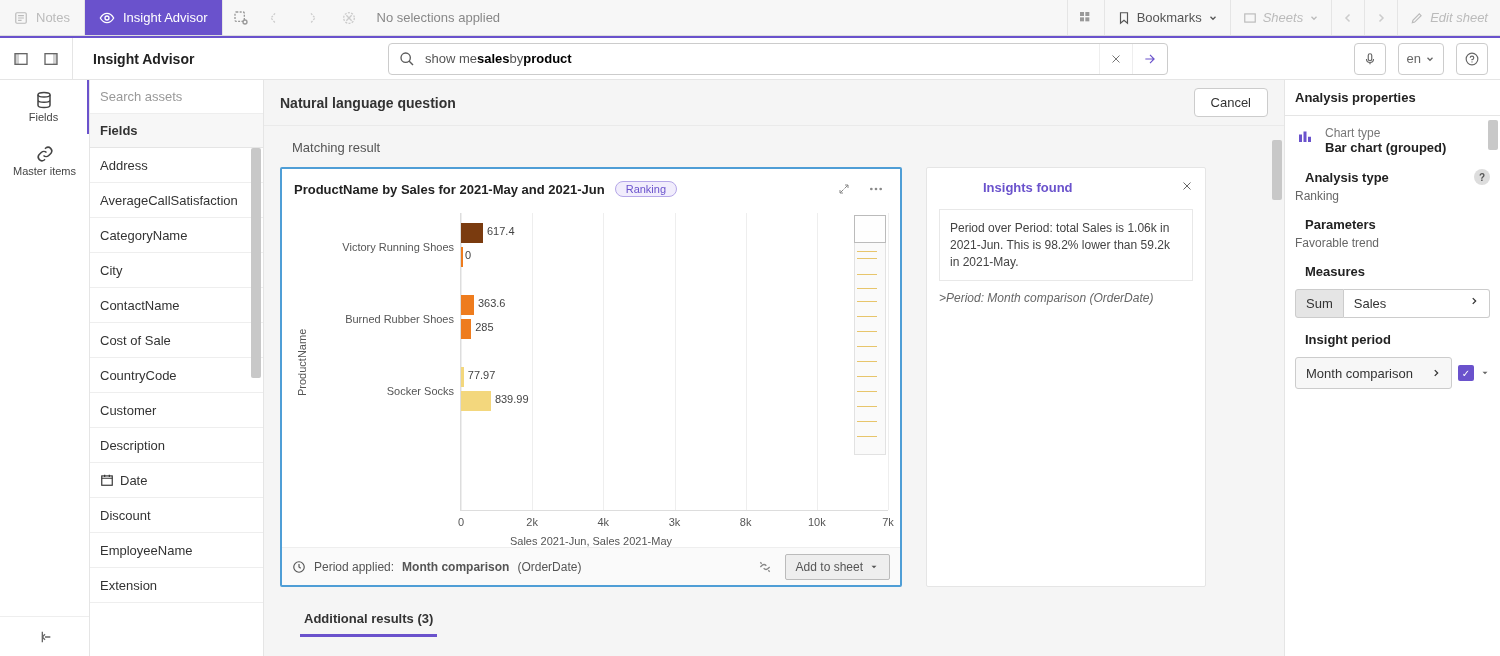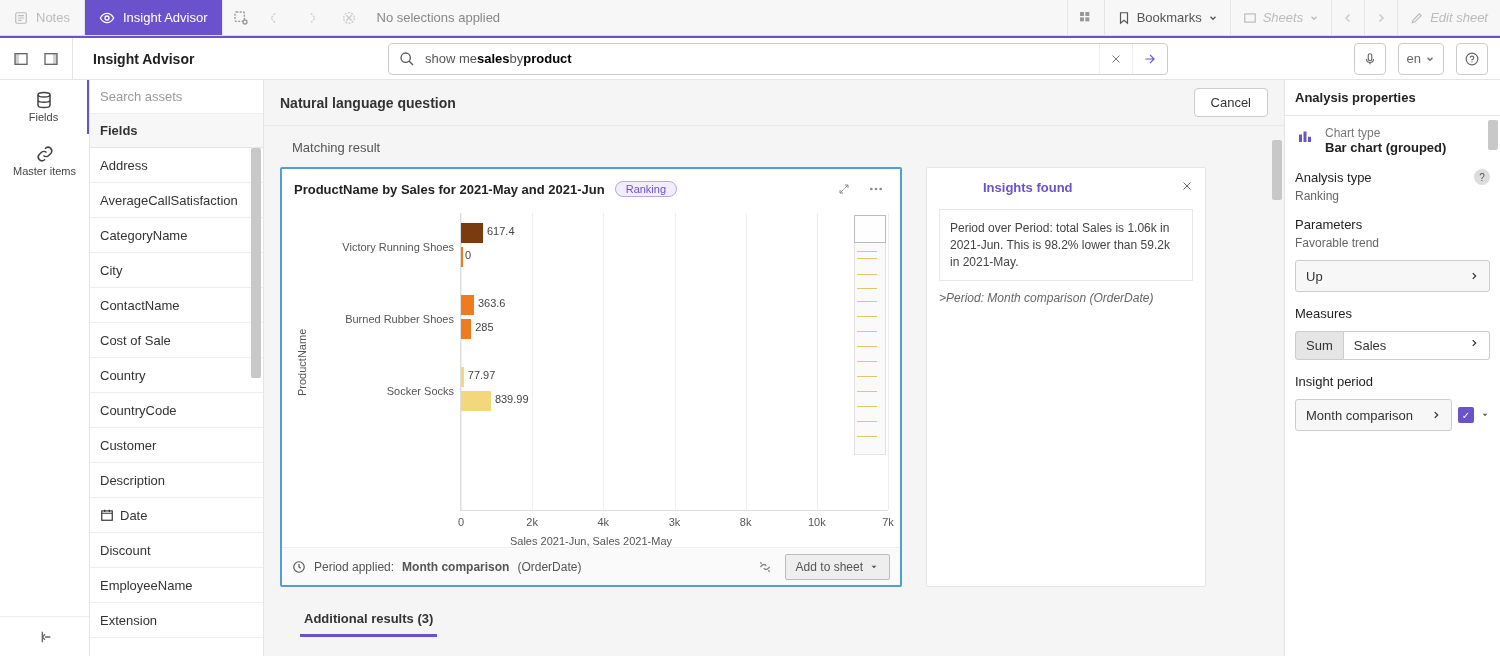--- a/index.html
+++ b/index.html
@@ -88,21 +88,21 @@
 .addl-tabbtn { display: inline-block; padding: 8px 4px; font-weight: 600; font-size: 13px; color: #333; border-bottom: 3px solid #6a52cc; cursor: pointer; }
 
 .props-panel { width: 216px; border-left: 1px solid #e5e5e5; background: #fff; display: flex; flex-direction: column; position: relative; }
 .props-head { padding: 10px 10px; font-weight: 600; font-size: 13px; color: #222; border-bottom: 1px solid #e5e5e5; }
 .props-body { padding: 10px 10px; overflow: auto; flex: 1; }
 .prop-row { display: flex; gap: 10px; margin-bottom: 10px; }
 .prop-icon { width: 20px; height: 20px; color: #6a52cc; display: flex; align-items: center; justify-content: center; }
 .prop-text { font-size: 12px; color: #777; }
 .prop-text b { display: block; color: #222; font-size: 13px; font-weight: 600; }
 .prop-section { margin-top: 14px; }
-.prop-label { font-weight: 400; font-size: 13px; color: #222; display: flex; align-items: center; justify-content: space-between; }
+.prop-label { font-weight: 700; font-size: 13px; color: #222; display: flex; align-items: center; justify-content: space-between; margin-left: 10px; }
 .prop-sub { font-size: 12px; color: #666; margin-top: 4px; }
 .prop-control { margin-top: 10px; border: 1px solid #ccc; border-radius: 3px; height: 32px; display: flex; align-items: center; padding: 0 10px; justify-content: space-between; cursor: pointer; font-size: 13px; background: #f7f7f7; }
 .prop-measure { display: flex; margin-top: 10px; }
 .prop-measure .seg1 { border: 1px solid #ccc; padding: 6px 10px; background: #e5e5e5; border-radius: 3px 0 0 3px; font-size: 13px; }
 .prop-measure .seg2 { border: 1px solid #ccc; border-left: none; padding: 6px 10px; flex: 1; display: flex; justify-content: space-between; background: #fff; border-radius: 0 3px 3px 0; font-size: 13px; cursor: pointer; }
 .prop-period { margin-top: 10px; display: flex; gap: 6px; align-items: center; }
 .prop-period .pbox { flex: 1; border: 1px solid #ccc; border-radius: 3px; height: 32px; display: flex; align-items: center; padding: 0 10px; justify-content: space-between; cursor: pointer; font-size: 13px; background: #f7f7f7; }
 .chk { width: 16px; height: 16px; background: #6a52cc; border-radius: 2px; display: flex; align-items: center; justify-content: center; color: #fff; font-size: 10px; }
 .help-q { width: 16px; height: 16px; border-radius: 50%; background: #ddd; color: #555; display: flex; align-items: center; justify-content: center; font-size: 10px; }
 .sb { position: absolute; right: 0; width: 14px; top: 40px; bottom: 0; }
@@ -322,23 +322,20 @@
           <span>CategoryName</span>
         </div>
         <div class="assets-row">
           <span>City</span>
         </div>
         <div class="assets-row">
           <span>ContactName</span>
         </div>
         <div class="assets-row">
           <span>Cost of Sale</span>
-        </div>
-        <div class="assets-row">
-          <span>Country</span>
         </div>
         <div class="assets-row">
           <span>CountryCode</span>
         </div>
         <div class="assets-row">
           <span>Customer</span>
         </div>
         <div class="assets-row">
           <span>Description</span>
         </div>
@@ -524,28 +521,20 @@
       <div class="prop-section">
         <div class="prop-label">
           <span>Analysis type</span>
           <span class="help-q">?</span>
         </div>
         <div class="prop-sub">Ranking</div>
       </div>
       <div class="prop-section">
         <div class="prop-label">Parameters</div>
         <div class="prop-sub">Favorable trend</div>
-        <div class="prop-control">
-          <span>Up</span>
-          <span>
-            <svg width="10" height="10" viewBox="0 0 24 24">
-                <path d="M9 5l7 7-7 7" fill="none" stroke="currentColor" stroke-width="3"></path>
-              </svg>
-          </span>
-        </div>
       </div>
       <div class="prop-section">
         <div class="prop-label">Measures</div>
         <div class="prop-measure">
           <div class="seg1">Sum</div>
           <div class="seg2">
             <span>Sales</span>
             <span>
               <svg width="10" height="10" viewBox="0 0 24 24">
                   <path d="M9 5l7 7-7 7" fill="none" stroke="currentColor" stroke-width="3"></path>

